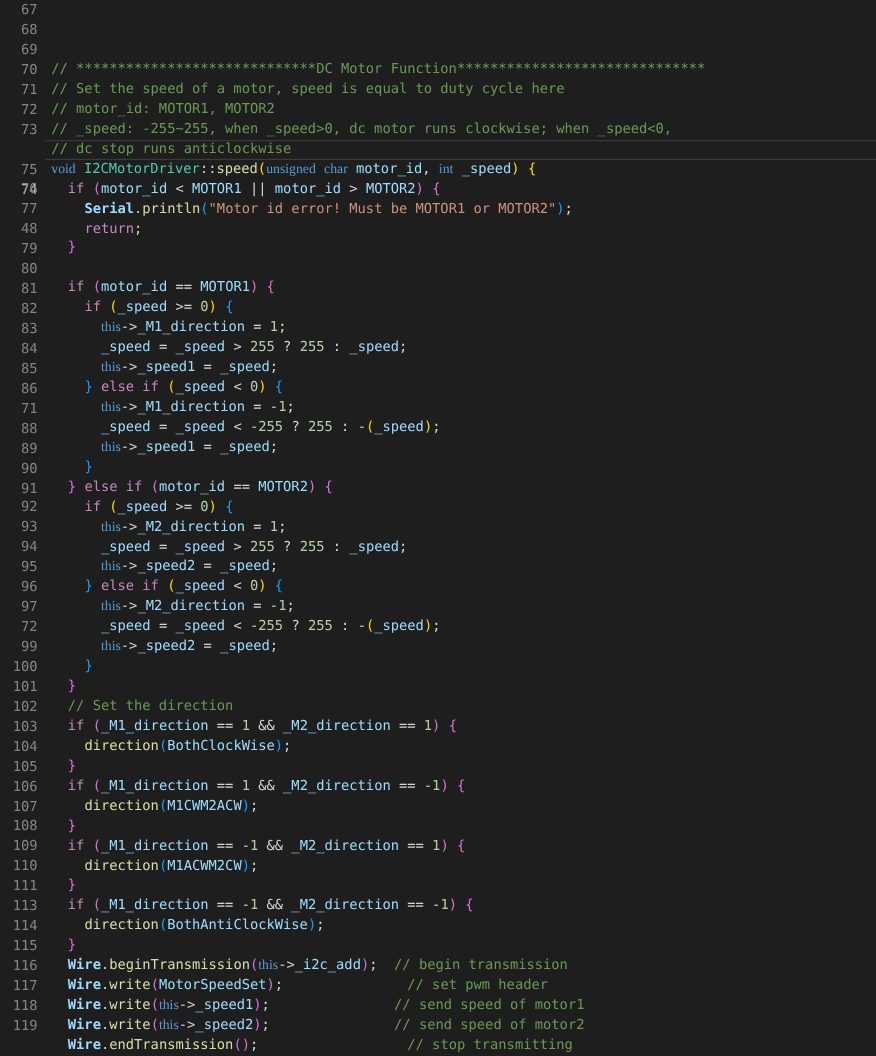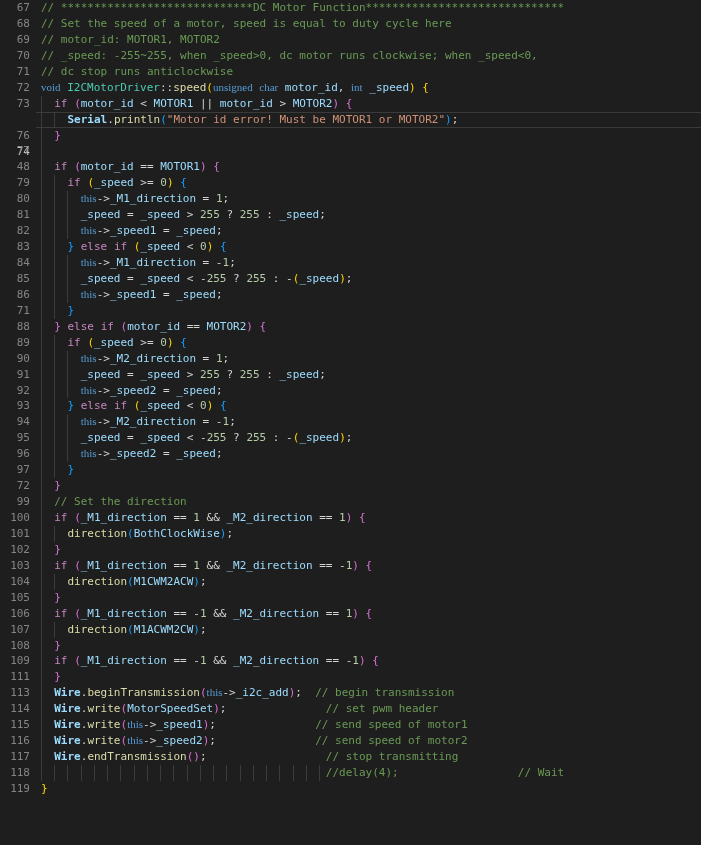--- a/index.html
+++ b/index.html
@@ -9,21 +9,21 @@
     font-family:"DejaVu Sans Mono",monospace;
     font-size:11px;line-height:15.9434px;
     cursor:text;
   }
   .line{position:relative;display:flex;height:15.9434px;white-space:pre;}
   .num{
     flex:0 0 38px;box-sizing:border-box;text-align:right;padding-right:8px;
     color:var(--gutter_fg);user-select:none;cursor:default;
   }
   .line.active .num{color:var(--gutter_active_fg);margin-top:32px;}
-  .code{position:relative;flex:1 1 auto;padding-left:3px;color:var(--default);}
+  .code{position:relative;flex:1 1 auto;padding-left:3px;color:var(--default);margin-top:47px;}
   .guide{position:absolute;top:0;bottom:0;width:1px;background:var(--indent_guide);}
   .hl{
     position:absolute;left:36px;right:0;top:0;bottom:0;box-sizing:border-box;
     border-top:1px solid var(--active_line_border);
     border-bottom:1px solid var(--active_line_border);
     pointer-events:none;z-index:2;
   }
   .tk-k{color:var(--keyword);font-family:Liberation Serif, serif;}
   .tk-c{color:var(--control);}
   .tk-t{color:var(--type);}
@@ -43,20 +43,21 @@
 
 <div class="editor">
     <div class="line"><span class="num">67</span><span class="code"><span class="tk-m">// *****************************DC Motor Function******************************</span></span></div>
     <div class="line"><span class="num">68</span><span class="code"><span class="tk-m">// Set the speed of a motor, speed is equal to duty cycle here</span></span></div>
     <div class="line"><span class="num">69</span><span class="code"><span class="tk-m">// motor_id: MOTOR1, MOTOR2</span></span></div>
     <div class="line"><span class="num">70</span><span class="code"><span class="tk-m">// _speed: -255~255, when _speed&gt;0, dc motor runs clockwise; when _speed&lt;0,</span></span></div>
     <div class="line"><span class="num">71</span><span class="code"><span class="tk-m">// dc stop runs anticlockwise</span></span></div>
     <div class="line"><span class="num">72</span><span class="code"><span class="tk-k">void</span><span class="tk-d"> </span><span class="tk-t">I2CMotorDriver</span><span class="tk-d">::</span><span class="tk-f">speed</span><span class="tk-b1">(</span><span class="tk-k">unsigned</span><span class="tk-d"> </span><span class="tk-k">char</span><span class="tk-d"> </span><span class="tk-v">motor_id</span><span class="tk-d">, </span><span class="tk-k">int</span><span class="tk-d"> </span><span class="tk-v">_speed</span><span class="tk-b1">)</span><span class="tk-d"> </span><span class="tk-b1">{</span></span></div>
     <div class="line"><span class="num">73</span><span class="code"><i class="guide" style="left: 3px;"></i><span>  </span><span class="tk-c">if</span><span class="tk-d"> </span><span class="tk-b2">(</span><span class="tk-v">motor_id</span><span class="tk-d"> &lt; </span><span class="tk-v">MOTOR1</span><span class="tk-d"> || </span><span class="tk-v">motor_id</span><span class="tk-d"> &gt; </span><span class="tk-v">MOTOR2</span><span class="tk-b2">)</span><span class="tk-d"> </span><span class="tk-b2">{</span></span></div>
     <div class="line active"><span class="hl"></span><span class="num">74</span><span class="code"><i class="guide" style="left: 3px;"></i><i class="guide" style="left: 16.2452px;"></i><span>    </span><span class="tk-g">Serial</span><span class="tk-d">.</span><span class="tk-f">println</span><span class="tk-b3">(</span><span class="tk-s">"Motor id error! Must be MOTOR1 or MOTOR2"</span><span class="tk-b3">)</span><span class="tk-d">;</span></span></div>
+    <div class="line"><span class="num">75</span><span class="code"><i class="guide" style="left: 3px;"></i><i class="guide" style="left: 16.2452px;"></i><span>    </span><span class="tk-c">return</span><span class="tk-d">;</span></span></div>
     <div class="line"><span class="num">76</span><span class="code"><i class="guide" style="left: 3px;"></i><span>  </span><span class="tk-b2">}</span></span></div>
     <div class="line"><span class="num">77</span><span class="code"><i class="guide" style="left: 3px;"></i><span>  </span></span></div>
     <div class="line"><span class="num">48</span><span class="code"><i class="guide" style="left: 3px;"></i><span>  </span><span class="tk-c">if</span><span class="tk-d"> </span><span class="tk-b2">(</span><span class="tk-v">motor_id</span><span class="tk-d"> == </span><span class="tk-v">MOTOR1</span><span class="tk-b2">)</span><span class="tk-d"> </span><span class="tk-b2">{</span></span></div>
     <div class="line"><span class="num">79</span><span class="code"><i class="guide" style="left: 3px;"></i><i class="guide" style="left: 16.2452px;"></i><span>    </span><span class="tk-c">if</span><span class="tk-d"> </span><span class="tk-b1">(</span><span class="tk-v">_speed</span><span class="tk-d"> &gt;= </span><span class="tk-n">0</span><span class="tk-b1">)</span><span class="tk-d"> </span><span class="tk-b3">{</span></span></div>
     <div class="line"><span class="num">80</span><span class="code"><i class="guide" style="left: 3px;"></i><i class="guide" style="left: 16.2452px;"></i><i class="guide" style="left: 29.4904px;"></i><span>      </span><span class="tk-k">this</span><span class="tk-d">-&gt;</span><span class="tk-v">_M1_direction</span><span class="tk-d"> = </span><span class="tk-n">1</span><span class="tk-d">;</span></span></div>
     <div class="line"><span class="num">81</span><span class="code"><i class="guide" style="left: 3px;"></i><i class="guide" style="left: 16.2452px;"></i><i class="guide" style="left: 29.4904px;"></i><span>      </span><span class="tk-v">_speed</span><span class="tk-d"> = </span><span class="tk-v">_speed</span><span class="tk-d"> &gt; </span><span class="tk-n">255</span><span class="tk-d"> ? </span><span class="tk-n">255</span><span class="tk-d"> : </span><span class="tk-v">_speed</span><span class="tk-d">;</span></span></div>
     <div class="line"><span class="num">82</span><span class="code"><i class="guide" style="left: 3px;"></i><i class="guide" style="left: 16.2452px;"></i><i class="guide" style="left: 29.4904px;"></i><span>      </span><span class="tk-k">this</span><span class="tk-d">-&gt;</span><span class="tk-v">_speed1</span><span class="tk-d"> = </span><span class="tk-v">_speed</span><span class="tk-d">;</span></span></div>
     <div class="line"><span class="num">83</span><span class="code"><i class="guide" style="left: 3px;"></i><i class="guide" style="left: 16.2452px;"></i><span>    </span><span class="tk-b3">}</span><span class="tk-d"> </span><span class="tk-c">else</span><span class="tk-d"> </span><span class="tk-c">if</span><span class="tk-d"> </span><span class="tk-b1">(</span><span class="tk-v">_speed</span><span class="tk-d"> &lt; </span><span class="tk-n">0</span><span class="tk-b1">)</span><span class="tk-d"> </span><span class="tk-b3">{</span></span></div>
     <div class="line"><span class="num">84</span><span class="code"><i class="guide" style="left: 3px;"></i><i class="guide" style="left: 16.2452px;"></i><i class="guide" style="left: 29.4904px;"></i><span>      </span><span class="tk-k">this</span><span class="tk-d">-&gt;</span><span class="tk-v">_M1_direction</span><span class="tk-d"> = -</span><span class="tk-n">1</span><span class="tk-d">;</span></span></div>
     <div class="line"><span class="num">85</span><span class="code"><i class="guide" style="left: 3px;"></i><i class="guide" style="left: 16.2452px;"></i><i class="guide" style="left: 29.4904px;"></i><span>      </span><span class="tk-v">_speed</span><span class="tk-d"> = </span><span class="tk-v">_speed</span><span class="tk-d"> &lt; -</span><span class="tk-n">255</span><span class="tk-d"> ? </span><span class="tk-n">255</span><span class="tk-d"> : -</span><span class="tk-b1">(</span><span class="tk-v">_speed</span><span class="tk-b1">)</span><span class="tk-d">;</span></span></div>
@@ -77,20 +78,21 @@
     <div class="line"><span class="num">100</span><span class="code"><i class="guide" style="left: 3px;"></i><span>  </span><span class="tk-c">if</span><span class="tk-d"> </span><span class="tk-b2">(</span><span class="tk-v">_M1_direction</span><span class="tk-d"> == </span><span class="tk-n">1</span><span class="tk-d"> &amp;&amp; </span><span class="tk-v">_M2_direction</span><span class="tk-d"> == </span><span class="tk-n">1</span><span class="tk-b2">)</span><span class="tk-d"> </span><span class="tk-b2">{</span></span></div>
     <div class="line"><span class="num">101</span><span class="code"><i class="guide" style="left: 3px;"></i><i class="guide" style="left: 16.2452px;"></i><span>    </span><span class="tk-f">direction</span><span class="tk-b3">(</span><span class="tk-v">BothClockWise</span><span class="tk-b3">)</span><span class="tk-d">;</span></span></div>
     <div class="line"><span class="num">102</span><span class="code"><i class="guide" style="left: 3px;"></i><span>  </span><span class="tk-b2">}</span></span></div>
     <div class="line"><span class="num">103</span><span class="code"><i class="guide" style="left: 3px;"></i><span>  </span><span class="tk-c">if</span><span class="tk-d"> </span><span class="tk-b2">(</span><span class="tk-v">_M1_direction</span><span class="tk-d"> == </span><span class="tk-n">1</span><span class="tk-d"> &amp;&amp; </span><span class="tk-v">_M2_direction</span><span class="tk-d"> == -</span><span class="tk-n">1</span><span class="tk-b2">)</span><span class="tk-d"> </span><span class="tk-b2">{</span></span></div>
     <div class="line"><span class="num">104</span><span class="code"><i class="guide" style="left: 3px;"></i><i class="guide" style="left: 16.2452px;"></i><span>    </span><span class="tk-f">direction</span><span class="tk-b3">(</span><span class="tk-v">M1CWM2ACW</span><span class="tk-b3">)</span><span class="tk-d">;</span></span></div>
     <div class="line"><span class="num">105</span><span class="code"><i class="guide" style="left: 3px;"></i><span>  </span><span class="tk-b2">}</span></span></div>
     <div class="line"><span class="num">106</span><span class="code"><i class="guide" style="left: 3px;"></i><span>  </span><span class="tk-c">if</span><span class="tk-d"> </span><span class="tk-b2">(</span><span class="tk-v">_M1_direction</span><span class="tk-d"> == -</span><span class="tk-n">1</span><span class="tk-d"> &amp;&amp; </span><span class="tk-v">_M2_direction</span><span class="tk-d"> == </span><span class="tk-n">1</span><span class="tk-b2">)</span><span class="tk-d"> </span><span class="tk-b2">{</span></span></div>
     <div class="line"><span class="num">107</span><span class="code"><i class="guide" style="left: 3px;"></i><i class="guide" style="left: 16.2452px;"></i><span>    </span><span class="tk-f">direction</span><span class="tk-b3">(</span><span class="tk-v">M1ACWM2CW</span><span class="tk-b3">)</span><span class="tk-d">;</span></span></div>
     <div class="line"><span class="num">108</span><span class="code"><i class="guide" style="left: 3px;"></i><span>  </span><span class="tk-b2">}</span></span></div>
     <div class="line"><span class="num">109</span><span class="code"><i class="guide" style="left: 3px;"></i><span>  </span><span class="tk-c">if</span><span class="tk-d"> </span><span class="tk-b2">(</span><span class="tk-v">_M1_direction</span><span class="tk-d"> == -</span><span class="tk-n">1</span><span class="tk-d"> &amp;&amp; </span><span class="tk-v">_M2_direction</span><span class="tk-d"> == -</span><span class="tk-n">1</span><span class="tk-b2">)</span><span class="tk-d"> </span><span class="tk-b2">{</span></span></div>
+    <div class="line"><span class="num">110</span><span class="code"><i class="guide" style="left: 3px;"></i><i class="guide" style="left: 16.2452px;"></i><span>    </span><span class="tk-f">direction</span><span class="tk-b3">(</span><span class="tk-v">BothAntiClockWise</span><span class="tk-b3">)</span><span class="tk-d">;</span></span></div>
     <div class="line"><span class="num">111</span><span class="code"><i class="guide" style="left: 3px;"></i><span>  </span><span class="tk-b2">}</span></span></div>
     <div class="line"><span class="num">113</span><span class="code"><i class="guide" style="left: 3px;"></i><span>  </span><span class="tk-g">Wire</span><span class="tk-d">.</span><span class="tk-f">beginTransmission</span><span class="tk-b2">(</span><span class="tk-k">this</span><span class="tk-d">-&gt;</span><span class="tk-v">_i2c_add</span><span class="tk-b2">)</span><span class="tk-d">;</span><span class="tk-d">  </span><span class="tk-m">// begin transmission</span></span></div>
     <div class="line"><span class="num">114</span><span class="code"><i class="guide" style="left: 3px;"></i><span>  </span><span class="tk-g">Wire</span><span class="tk-d">.</span><span class="tk-f">write</span><span class="tk-b2">(</span><span class="tk-v">MotorSpeedSet</span><span class="tk-b2">)</span><span class="tk-d">;</span><span class="tk-d">               </span><span class="tk-m">// set pwm header</span></span></div>
     <div class="line"><span class="num">115</span><span class="code"><i class="guide" style="left: 3px;"></i><span>  </span><span class="tk-g">Wire</span><span class="tk-d">.</span><span class="tk-f">write</span><span class="tk-b2">(</span><span class="tk-k">this</span><span class="tk-d">-&gt;</span><span class="tk-v">_speed1</span><span class="tk-b2">)</span><span class="tk-d">;</span><span class="tk-d">               </span><span class="tk-m">// send speed of motor1</span></span></div>
     <div class="line"><span class="num">116</span><span class="code"><i class="guide" style="left: 3px;"></i><span>  </span><span class="tk-g">Wire</span><span class="tk-d">.</span><span class="tk-f">write</span><span class="tk-b2">(</span><span class="tk-k">this</span><span class="tk-d">-&gt;</span><span class="tk-v">_speed2</span><span class="tk-b2">)</span><span class="tk-d">;</span><span class="tk-d">               </span><span class="tk-m">// send speed of motor2</span></span></div>
     <div class="line"><span class="num">117</span><span class="code"><i class="guide" style="left: 3px;"></i><span>  </span><span class="tk-g">Wire</span><span class="tk-d">.</span><span class="tk-f">endTransmission</span><span class="tk-b2">(</span><span class="tk-b2">)</span><span class="tk-d">;</span><span class="tk-d">                  </span><span class="tk-m">// stop transmitting</span></span></div>
     <div class="line"><span class="num">118</span><span class="code"><i class="guide" style="left: 3px;"></i><i class="guide" style="left: 16.2452px;"></i><i class="guide" style="left: 29.4904px;"></i><i class="guide" style="left: 42.7356px;"></i><i class="guide" style="left: 55.9808px;"></i><i class="guide" style="left: 69.226px;"></i><i class="guide" style="left: 82.4712px;"></i><i class="guide" style="left: 95.7164px;"></i><i class="guide" style="left: 108.962px;"></i><i class="guide" style="left: 122.207px;"></i><i class="guide" style="left: 135.452px;"></i><i class="guide" style="left: 148.697px;"></i><i class="guide" style="left: 161.942px;"></i><i class="guide" style="left: 175.188px;"></i><i class="guide" style="left: 188.433px;"></i><i class="guide" style="left: 201.678px;"></i><i class="guide" style="left: 214.923px;"></i><i class="guide" style="left: 228.168px;"></i><i class="guide" style="left: 241.414px;"></i><i class="guide" style="left: 254.659px;"></i><i class="guide" style="left: 267.904px;"></i><i class="guide" style="left: 281.149px;"></i><span>                                           </span><span class="tk-m">//delay(4);</span><span class="tk-d">                  </span><span class="tk-m">// Wait</span></span></div>
     <div class="line"><span class="num">119</span><span class="code"><span class="tk-b1">}</span></span></div>
   </div>
 

